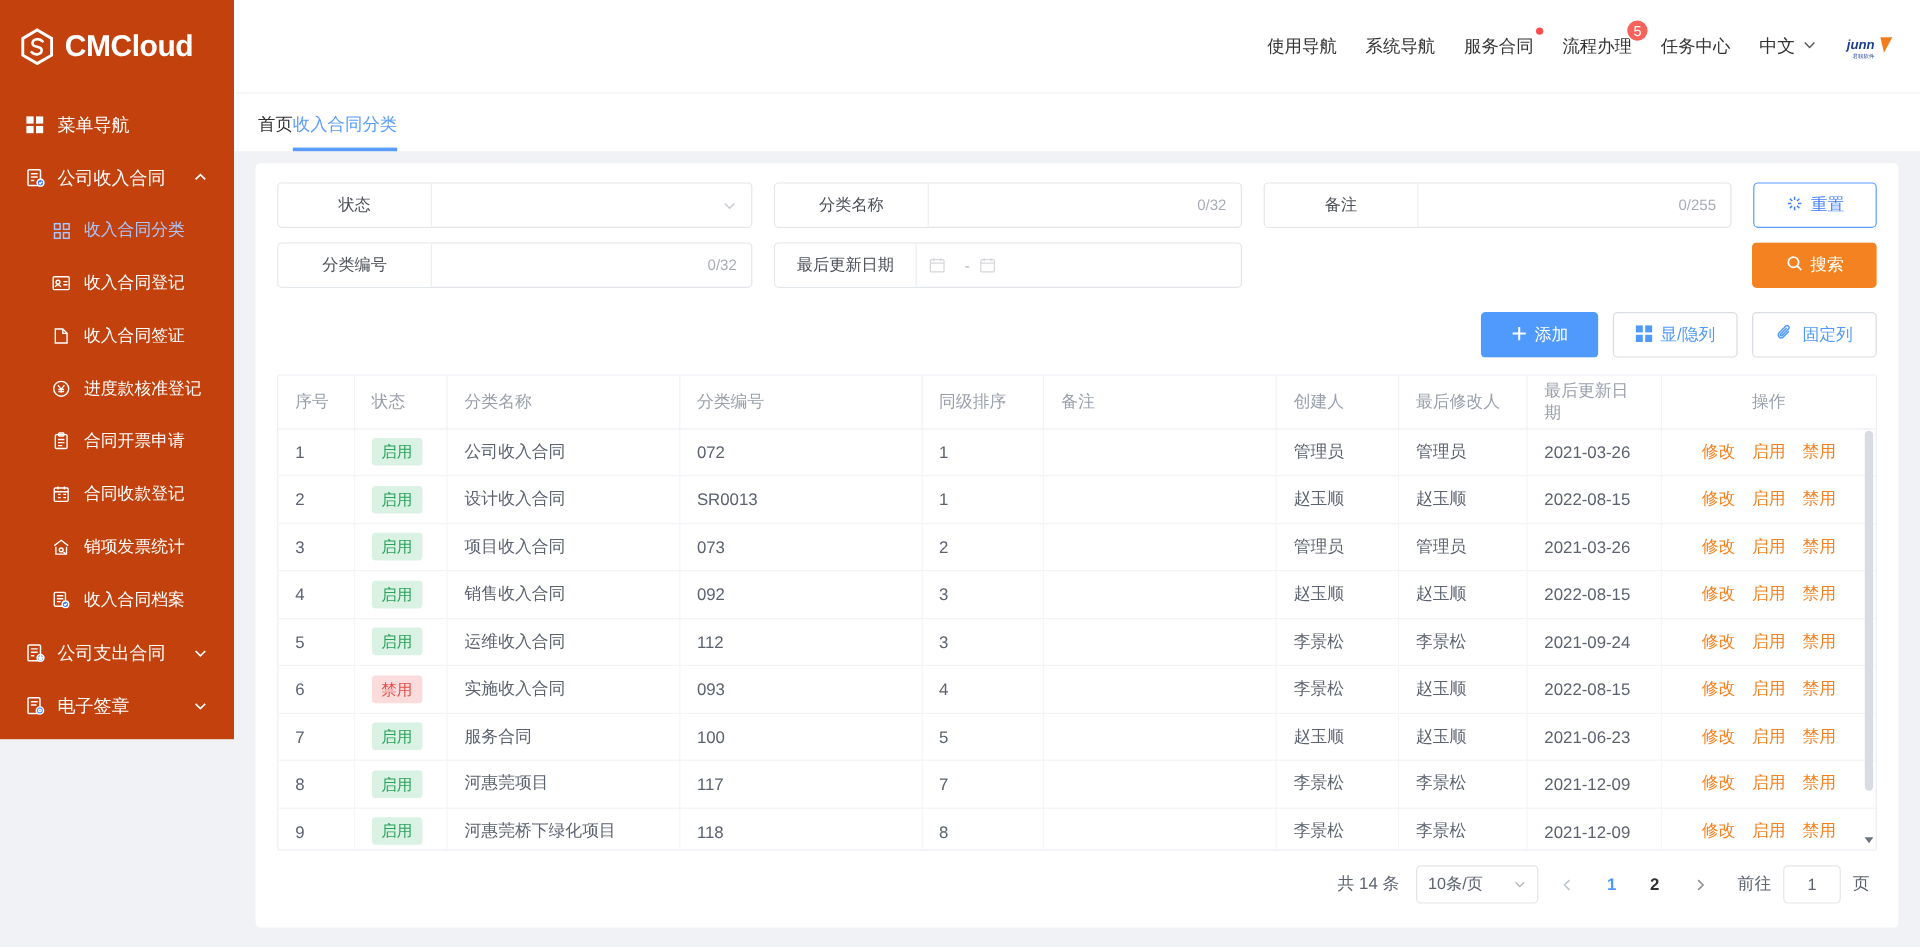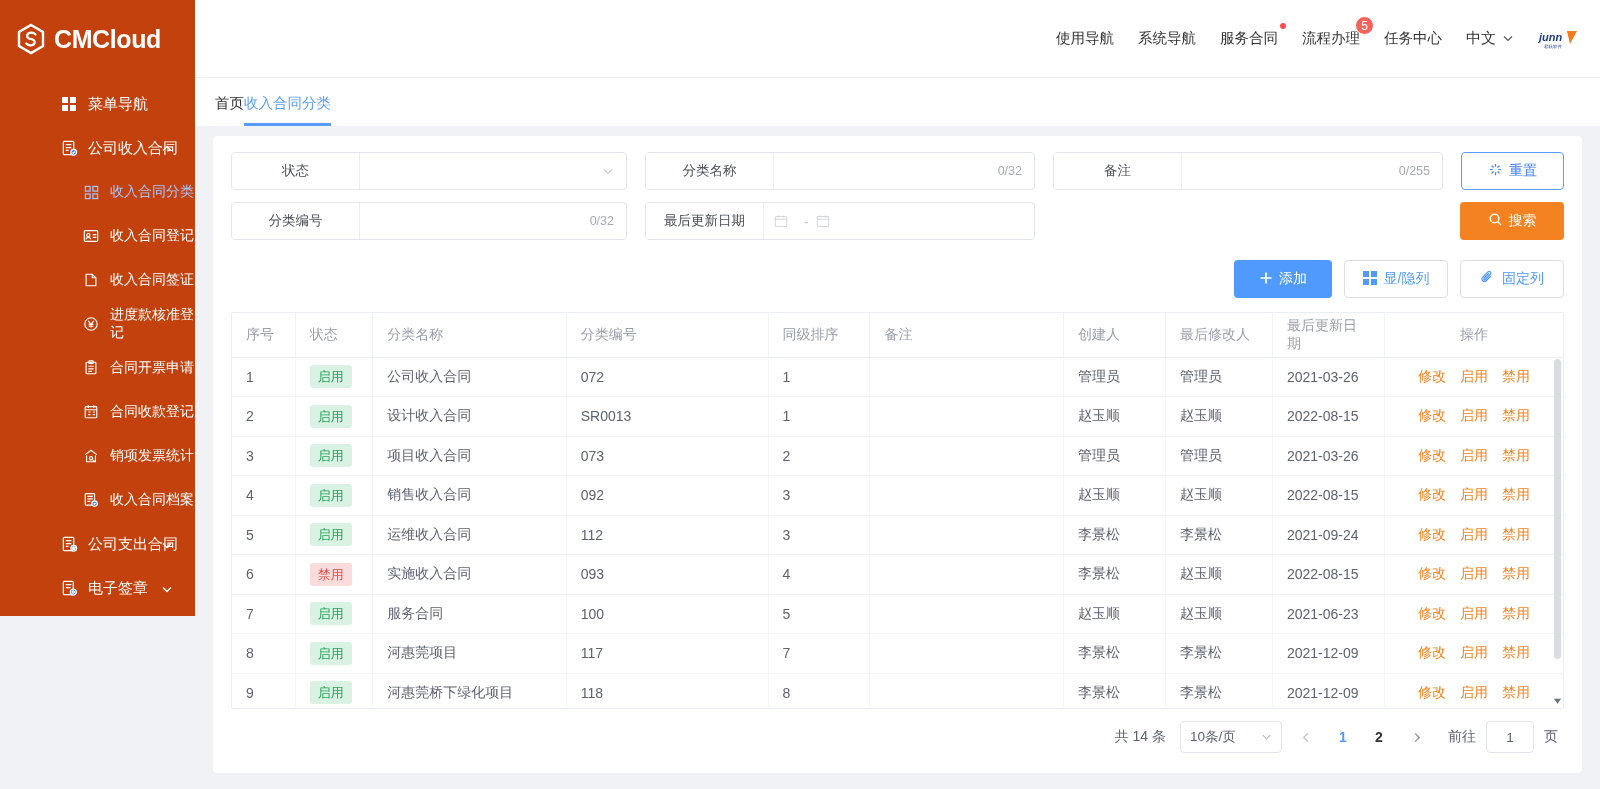--- a/index.html
+++ b/index.html
@@ -13,21 +13,21 @@
 
   
   .sidebar {
     width: 195px; flex: 0 0 195px; height: 616px;
     background: #c2410c;
     color: #fff; overflow: hidden; position: relative;
   }
   .logo-row { height: 78px; display: flex; align-items: center; padding-left: 14px; gap: 6px; }
   .logo-mark { width: 34px; height: 34px; flex: 0 0 34px; }
   .logo-text { font-size: 25px; font-weight: bold; letter-spacing: -0.4px; color: #fff; }
-  .nav { padding-top: 4px; padding-left: 40px; }
+  .nav { padding-top: 4px; }
   .nav-item {
     display: flex; align-items: center; height: 44px;
     padding-left: 20px; font-size: 14.5px; color: #ffffff; cursor: pointer;
     position: relative;
   }
   .nav-item .ico { width: 18px; height: 18px; flex: 0 0 18px; margin-right: 10px; display: inline-flex; align-items: center; justify-content: center; }
   .nav-item .ico svg { display: block; }
   .nav-item .chev { position: absolute; right: 22px; width: 12px; height: 12px; }
   .nav-sub { padding-left: 20px; }
   .nav-sub .nav-item { height: 44px; padding-left: 22px; font-size: 14px; }

